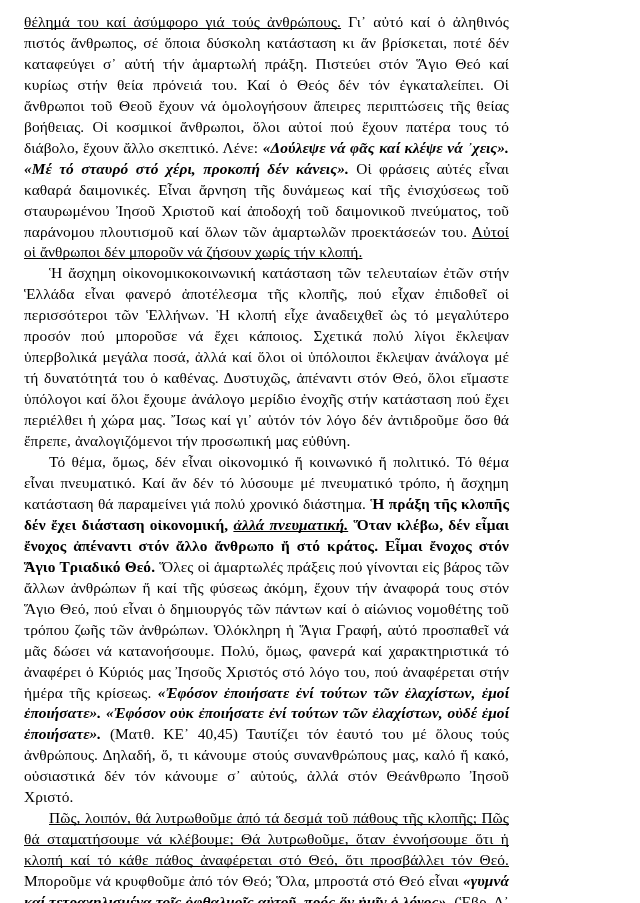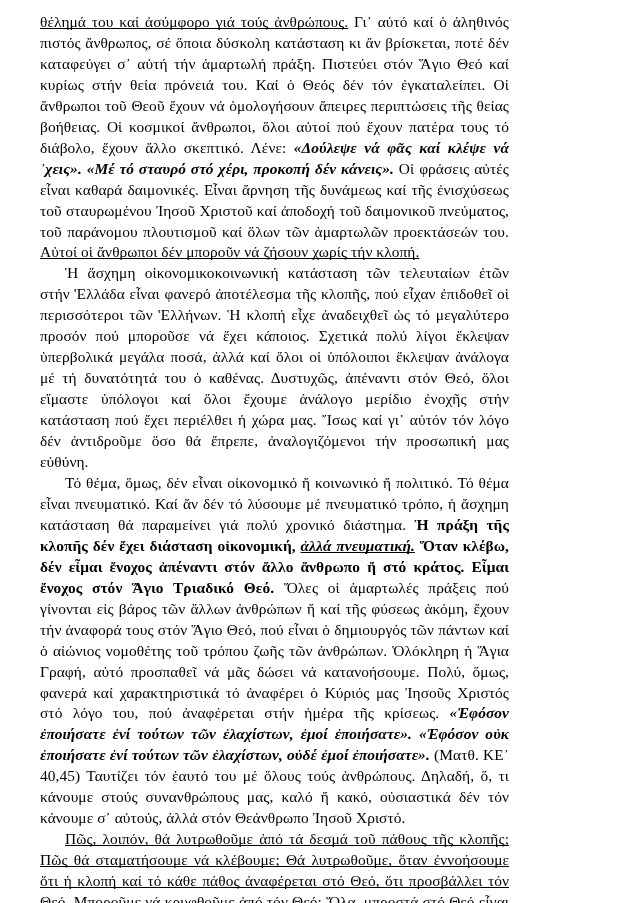--- a/index.html
+++ b/index.html
@@ -11,21 +11,21 @@
     width: 640px;
     height: 903px;
     overflow: hidden;
     font-family: "Liberation Serif", "DejaVu Serif", serif;
     color: #000000;
   }
   #page {
     width: 532px;
     height: 903px;
     box-sizing: border-box;
-    padding: 12px 23px 0 40px;
+    padding: 12px 23px 0 24px;
     position: relative;
   }
   .para {
     margin: 0;
     font-size: 15.4px;
     line-height: 20.95px;
     text-align: justify;
     text-justify: inter-word;
     text-indent: 25px;
     hyphens: none;

